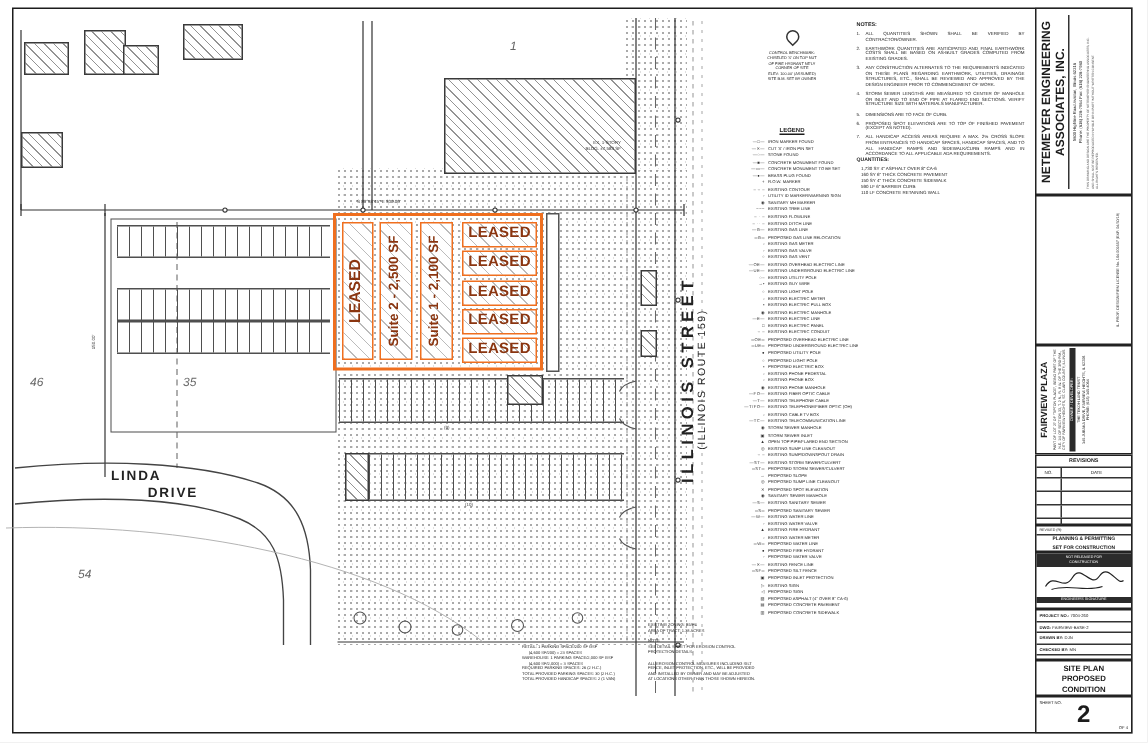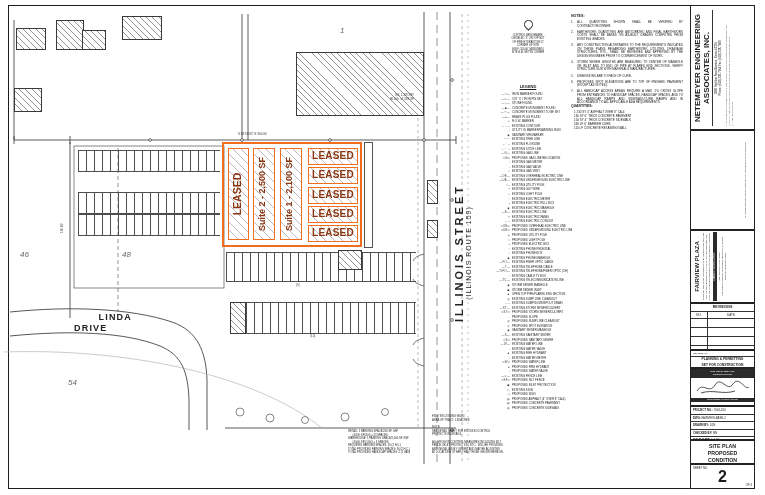--- a/index.html
+++ b/index.html
@@ -134,26 +134,26 @@
     </div>
   </div>
   <div class="abs rot suitetxt" style="left:227px;top:240px;width:92px;height:20px;line-height:20px;font-size:10.5px;">LEASED</div>
   <div class="abs rot suitetxt" style="left:252px;top:240px;width:92px;height:21px;line-height:21px;font-size:9px;">Suite 2 - 2,500 SF</div>
   <div class="abs rot suitetxt" style="left:279px;top:240px;width:92px;height:21px;line-height:21px;font-size:9px;">Suite 1 - 2,100 SF</div>
 
   <div class="abs rot" style="left:453px;top:346px;width:186px;height:30px;text-align:center;">
     <div style="font-weight:bold;font-size:11px;letter-spacing:3px;color:#222;">ILLINOIS STREET</div>
     <div style="font-size:7px;letter-spacing:1px;color:#222;">(ILLINOIS ROUTE 159)</div>
   </div>
-  <div class="abs rd-lbl" style="left:74px;top:312px;width:58px;text-align:right;">LINDA</div>
-  <div class="abs rd-lbl" style="left:74px;top:323px;width:58px;text-align:left;">DRIVE</div>
+  <div class="abs rd-lbl" style="left:74px;top:312px;width:58px;text-align:left;">LINDA</div>
+  <div class="abs rd-lbl" style="left:74px;top:323px;width:58px;text-align:right;">DRIVE</div>
   <div class="abs lotnum" style="left:340px;top:26px;">1</div>
   <div class="abs lotnum" style="left:20px;top:250px;">46</div>
-  <div class="abs lotnum" style="left:122px;top:250px;">48</div>
-  <div class="abs lotnum" style="left:68px;top:378px;">54</div>
+  <div class="abs lotnum" style="left:122px;top:250px;">35</div>
+  <div class="abs lotnum" style="left:52px;top:378px;">54</div>
   <div class="abs" style="left:238px;top:132px;font-size:3px;color:#333;">S 89°58'45" E   300.00'</div>
   <div class="abs rot" style="left:60px;top:250px;width:44px;height:6px;font-size:3px;color:#333;text-align:center;">150.00'</div>
 
   <div class="abs pin" style="left:524px;top:20px;"></div>
   <div class="abs" style="left:488px;top:34px;width:80px;">
     <div class="bm-line"><span>CONTROL BENCHMARK:</span></div>
       <div class="bm-line"><span>CHISELED 'X' ON TOP NUT</span></div>
       <div class="bm-line"><span>OF FIRE HYDRANT NE'LY</span></div>
       <div class="bm-line"><span>CORNER OF SITE</span></div>
       <div class="bm-line"><span>ELEV: 100.00' (ASSUMED)</span></div>

